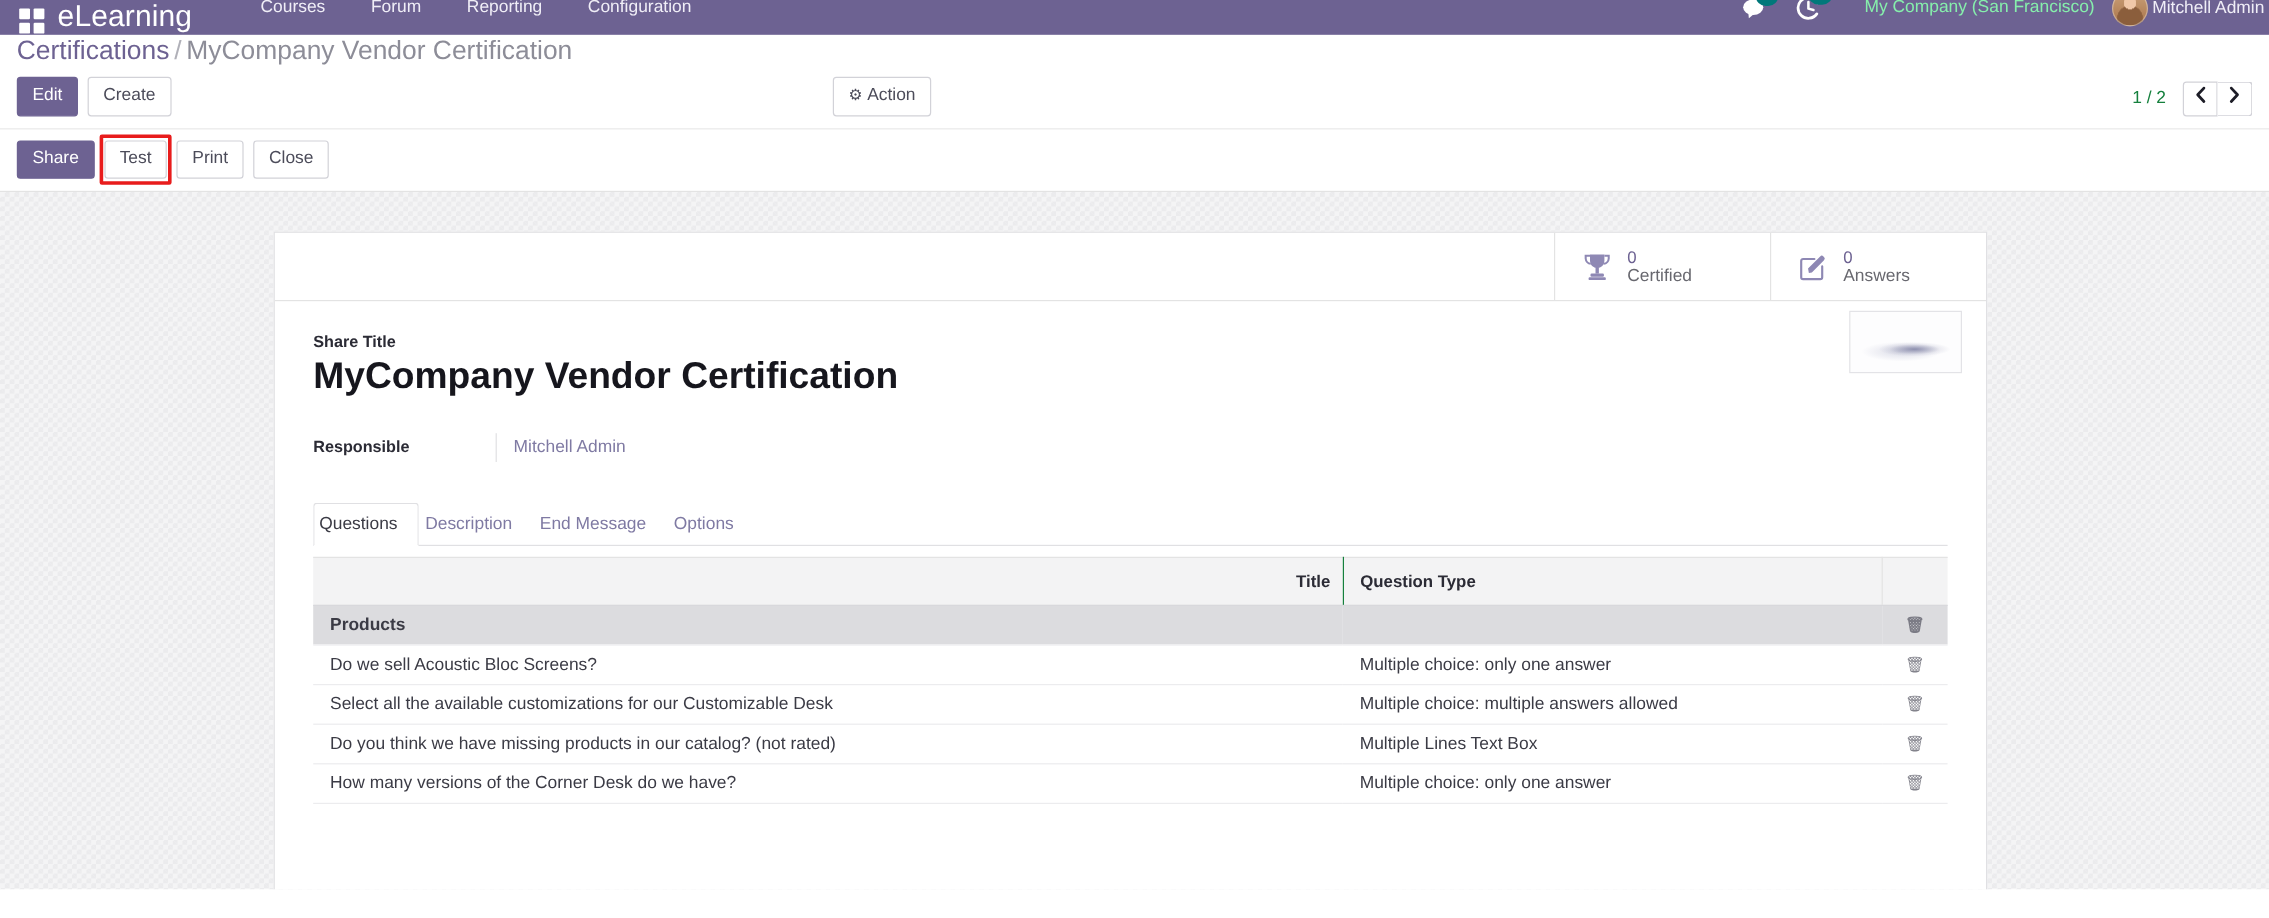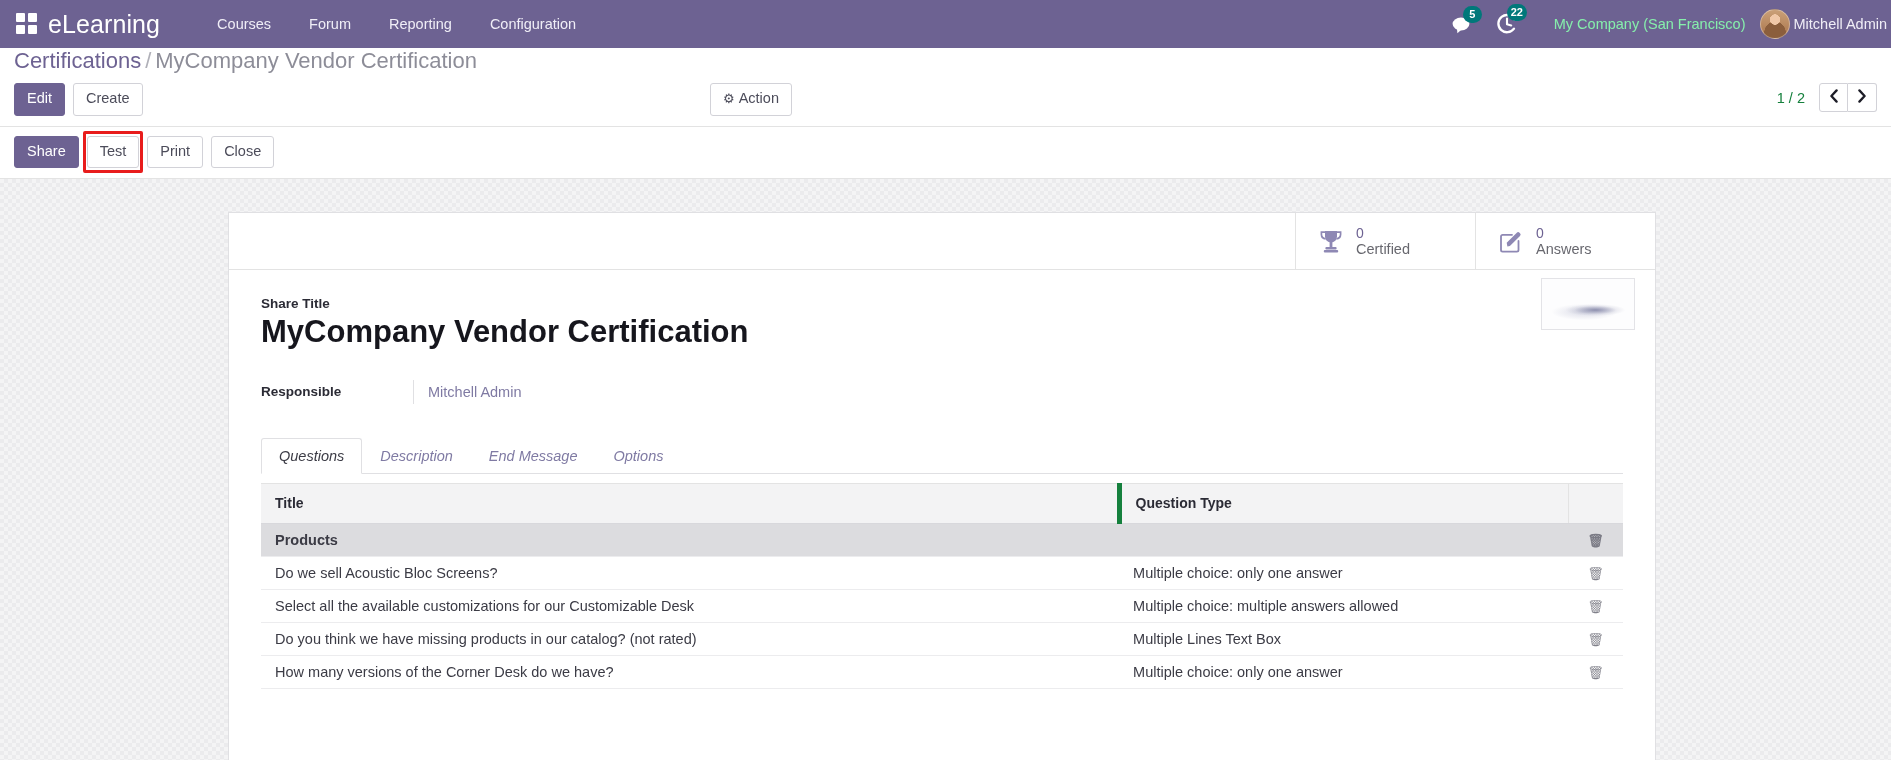--- a/index.html
+++ b/index.html
@@ -7,24 +7,24 @@
   html, body {
     margin: 0; padding: 0;
     width: 1891px; height: 765px;
     overflow: hidden;
     font-family: "Liberation Sans", sans-serif;
     background: #ffffff;
   }
 
   
   .navbar {
-    height: 48px;
+    height: 29px;
     background: #6d6292;
     display: flex;
-    align-items: center;
+    align-items: flex-end;
     padding: 0 0 0 10px;
     color: #ffffff;
     position: relative;
     z-index: 40;
   }
   .apps-grid {
     width: 22px; height: 22px;
     display: grid;
     grid-template-columns: 9px 9px;
     grid-template-rows: 9px 9px;
@@ -114,21 +114,21 @@
     padding: 0 14px 4px 14px;
     font-size: 22px;
     color: #8f8f9b;
   }
   .breadcrumb-root { color: #6d6292; cursor: pointer; }
   .breadcrumb-sep { color: #b0b0b8; margin: 0 4px; }
   .breadcrumb-current { color: #8d8d98; }
 
   .buttons-row {
     display: flex;
-    align-items: flex-start;
+    align-items: flex-end;
     padding: 5px 14px 10px 14px;
     position: relative;
   }
   .btn {
     font-family: "Liberation Sans", sans-serif;
     font-size: 14.5px;
     padding: 5px 12px 6px 12px;
     border-radius: 3px;
     border: 1px solid #d2d2d8;
     background: #ffffff;
@@ -139,21 +139,21 @@
     white-space: nowrap;
   }
   .btn-primary {
     background: #6d6292;
     border-color: #6d6292;
     color: #ffffff;
   }
 
   .action-btn-wrap {
     position: absolute;
-    left: 710px;
+    left: 694px;
   }
   .btn-action { margin-right:0; }
   .gear { margin-right: 4px; font-size: 13px; }
 
   .pager {
     position: absolute;
     right: 14px;
     display: flex;
     align-items: center;
   }
@@ -290,48 +290,47 @@
 
   
   .tabs {
     display: flex;
     border-bottom: 1px solid #e0e0e3;
     margin: 0 0 0 0;
   }
   .tab {
     font-size: 14.5px;
     color: #7f7aa3;
-    padding: 9px 17px 9px 17px;
+    padding: 9px 17px 9px 4px;
     cursor: pointer;
     border: 1px solid transparent;
     margin-bottom: -1px;
     border-radius: 3px 3px 0 0;
     white-space: nowrap;
-    font-style: italic;
   }
   .tab.active {
     color: #3b3b45;
     background: #ffffff;
     border-color: #e0e0e3 #e0e0e3 #ffffff #e0e0e3;
   }
 
   
   .q-table { width: 100%; border-collapse: collapse; margin-top: 9px; }
   .q-table thead th {
     background: #f3f3f4;
     border-top: 1px solid #e3e3e3;
     border-bottom: 1px solid #d8d8dc;
     font-size: 14px;
     font-weight: bold;
     color: #2b2b35;
     text-align: left;
     padding: 9px 10px 9px 14px;
     height: 40px;
   }
-  .q-table thead th.col-title { width: 63%; border-right: 5px solid #15803d;}
+  .q-table thead th.col-title { width: 63%; border-right: 1px solid #15803d; text-align: right;}
   .q-table thead th.col-type { width: 33%; border-right: 1px solid #e3e3e3;}
   .q-table thead th.col-del { width: 4%; }
   .q-table thead th:first-child { width: 28px; padding:0; }
 
   .q-table tbody tr { border-bottom: 1px solid #ececee; }
   .q-table tbody td {
     font-size: 14.5px;
     color: #3b3b45;
     padding: 8px 10px 8px 14px;
     height: 29px;

